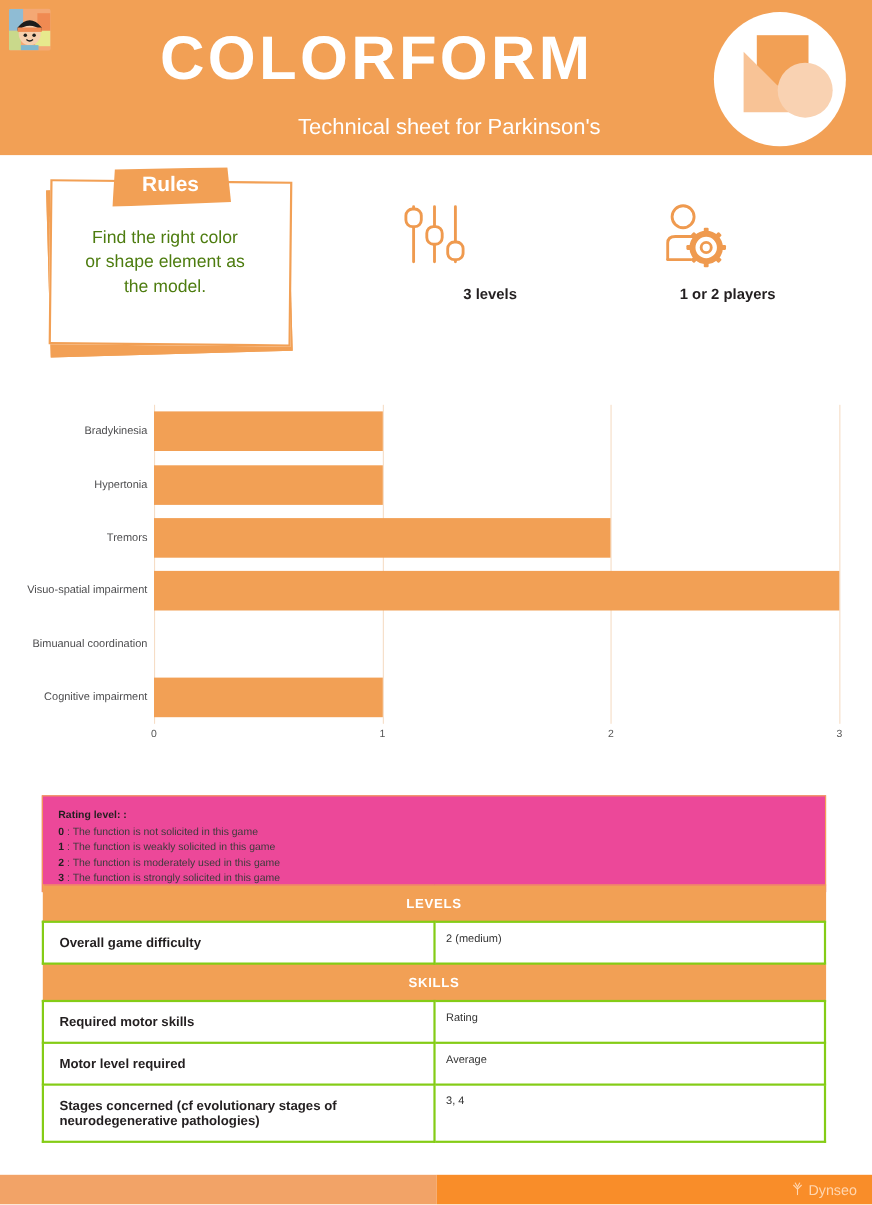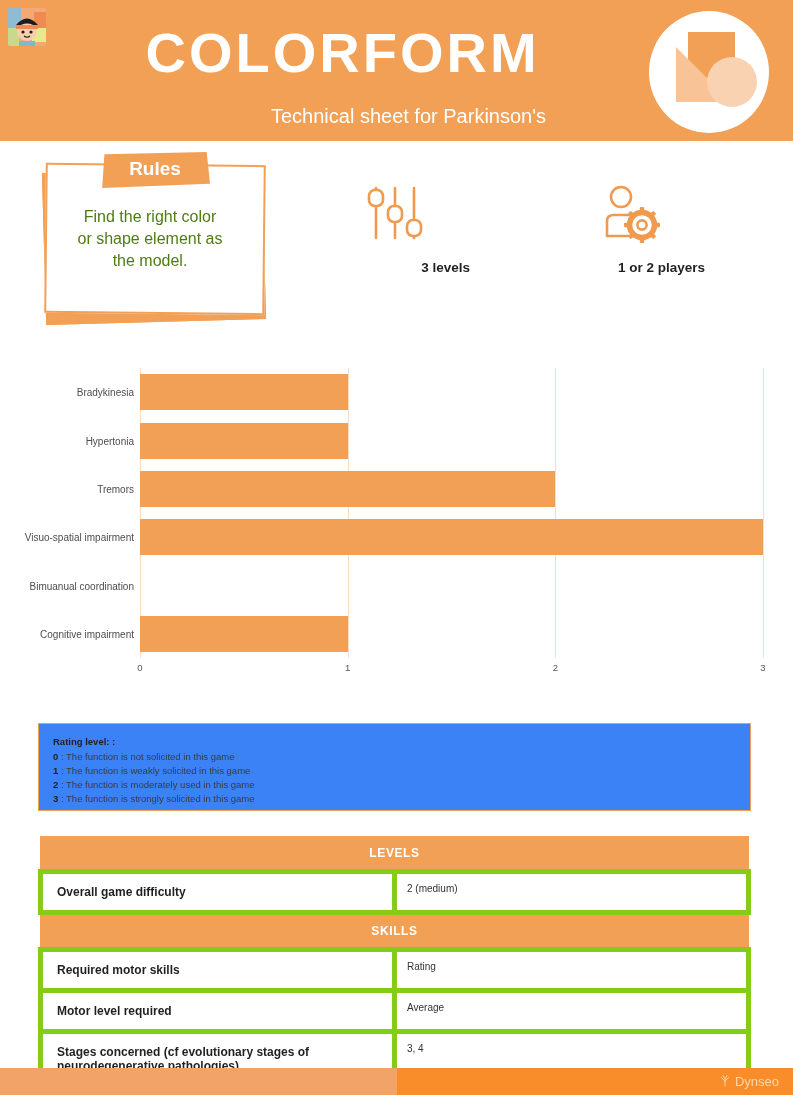--- a/index.html
+++ b/index.html
@@ -180,47 +180,47 @@
     color: #555;
     transform: translateX(-50%);
   }
 
   
   .legend-box {
     position: absolute;
     left: 38px; top: 723px;
     width: 713px; height: 88px;
     border: 1px solid #f2a055;
-    background: #3b82f6;
+    background: #ec4899;
     box-sizing: border-box;
     padding: 12px 0 0 14px;
   }
   .legend-title {
     font-size: 9.5px;
     font-weight: bold;
     color: #231f20;
     margin-bottom: 3px;
   }
   .legend-line {
     font-size: 9.5px;
     color: #3b3b3b;
     line-height: 14px;
   }
   .legend-line b { color: #231f20; }
 
   
   .tbl {
     position: absolute;
-    left: 38px; top: 836px;
+    left: 38px; top: 804px;
     width: 713px;
     border-collapse: collapse;
     table-layout: fixed;
   }
   .tbl td {
-    border: 5px solid #84cc16;
+    border: 2px solid #84cc16;
     vertical-align: top;
     box-sizing: border-box;
   }
   .tbl .sect {
     background: #f2a055;
     border: 1px solid #f2a055;
     color: #ffffff;
     font-size: 12px;
     font-weight: bold;
     text-align: center;

